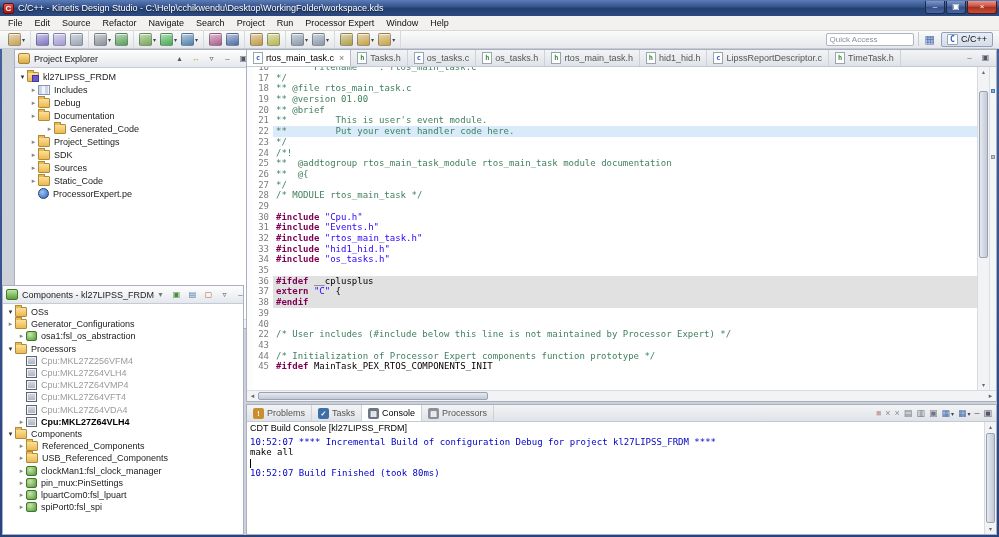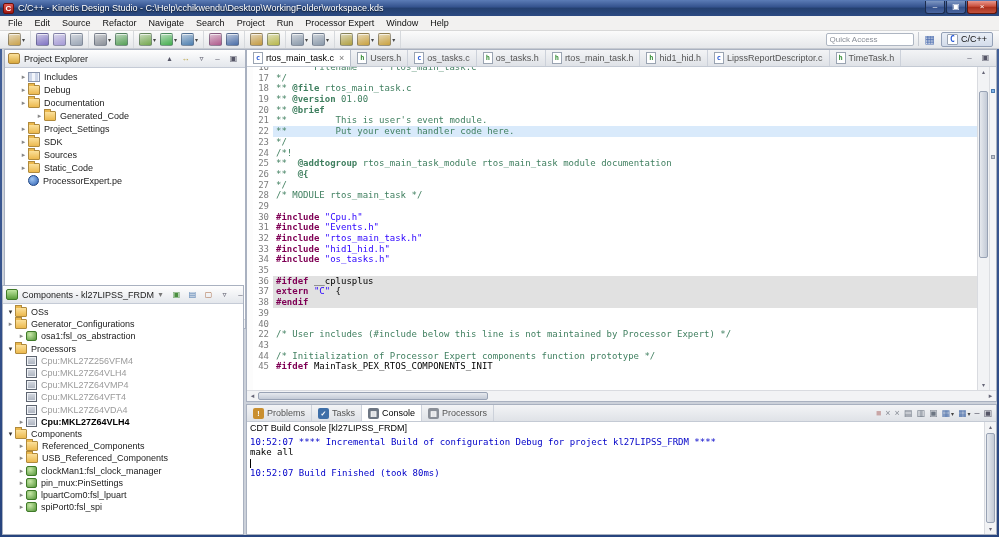--- a/index.html
+++ b/index.html
@@ -38,21 +38,21 @@
   .tsep2{width:1px;height:14px;background:#c6cad1}
   .persp-open-ico{font-size:11px;color:#4a6cb0;line-height:13px}
   .persp-btn{display:inline-flex;align-items:center;gap:3px;height:15px;padding:0 5px;border:1px solid #93a0b6;
     border-radius:2px;background:linear-gradient(#e9eef6,#d3dcea);font-size:9px;color:#111}
   .persp-ico{width:11px;height:11px;background:#fff;border:1px solid #9aa4b2;border-radius:1px;
     color:#2a5bd7;font:bold 8px/10px "DejaVu Sans Mono",monospace;text-align:center}
 
   
   .workbench{position:absolute;top:49px;left:2px;right:2px;bottom:2px;background:#ccd1da}
   .view,.editor,.consolev{position:absolute;background:#fff;border:1px solid #a9b1c0}
-  .pe-view{left:2px;top:0;width:242px;height:280px}
+  .pe-view{left:12px;top:0;width:242px;height:280px}
   .comp-view{left:0;top:236px;width:242px;bottom:0}
   .editor{left:244px;top:0;right:0;height:353px}
   .consolev{left:244px;top:355px;right:0;bottom:0}
 
   .vheader{height:18px;display:flex;align-items:center;background:linear-gradient(#fefefe,#e4e7ec);
     border-bottom:1px solid #c5cbd6;padding:0 3px;overflow:hidden}
   .vicon{width:12px;height:11px;margin-right:4px;border-radius:2px;flex:none}
   .vicon-pe{background:linear-gradient(#fbe09a,#d9a93e);border:1px solid #a8823a}
   .vicon-comp{background:linear-gradient(#bfe6a0,#5a9e3a);border:1px solid #3f7a28}
   .vtitle{white-space:nowrap;color:#1c1c1c}
@@ -109,21 +109,21 @@
   .ebody{position:absolute;top:17px;left:0;right:0;bottom:11px;background:#fff;overflow:hidden}
   .annot{position:absolute;left:0;top:0;bottom:0;width:6px;background:#fcfcfc}
   .code{position:absolute;left:6px;top:-5px;right:19px;bottom:0;overflow:hidden;
     font:9px/10.7px "DejaVu Sans Mono","Liberation Mono",monospace}
   .cl{display:flex;height:10.7px}
   .cl-num{flex:0 0 20px;text-align:right;padding-right:4px;color:#7d7d7d;background:#fff}
   .cl-txt{flex:1;padding-left:3px;white-space:pre;overflow:hidden}
   .cl.current .cl-txt{background:#d9eafb}
   .cl.inactive .cl-txt{background:#e1e1e1}
   .tk-cm{color:#3F7F5F}
-  .tk-cmtag{color:#3F7F5F;font-weight:bold}
+  .tk-cmtag{color:#3F7F5F;font-weight:normal}
   .tk-kw{color:#7F0055;font-weight:bold}
   .tk-dir{color:#7F0055;font-weight:bold}
   .tk-str{color:#2A00FF}
   .tk-pl{color:#000}
   .overview{position:absolute;right:0;top:0;bottom:0;width:7px;background:#f4f5f7;border-left:1px solid #dcdee2}
   .overview i{position:absolute;left:1px;width:4px;height:4px;display:block}
   .overview .m1{top:22px;background:#7fb2e8;border:1px solid #4a7ab0}
   .overview .m2{top:88px;background:#c0c6d0;border:1px solid #8a93a2}
   .ed-vscroll{right:7px}
   .ed-vscroll .vthumb{top:14px;height:55%}
@@ -281,20 +281,25 @@
         <span class="vtitle">Project Explorer</span>
         <span class="hicons" id="pe-hicons">
             <span class="hico" style="color:#556">▴</span>
             <span class="hico" style="color:#b9a23f">↔</span>
             <span class="hico" style="color:#556">▿</span>
             <span class="hico" style="color:#556">–</span>
             <span class="hico" style="color:#556">▣</span>
           </span>
       </div>
       <div class="tree" id="pe-tree">
+          <div class="trow" style="padding-left:3px">
+            <span class="tarrow exp">▾</span>
+            <span class="ticon ti-project"></span>
+            <span class="tlabel">kl27LIPSS_FRDM</span>
+          </div>
           <div class="trow" style="padding-left:14px">
             <span class="tarrow">▸</span>
             <span class="ticon ti-includes"></span>
             <span class="tlabel">Includes</span>
           </div>
           <div class="trow" style="padding-left:14px">
             <span class="tarrow">▸</span>
             <span class="ticon ti-folder"></span>
             <span class="tlabel">Debug</span>
           </div>
@@ -448,21 +453,21 @@
     <div class="editor">
       <div class="etabbar">
         <div class="etabs" id="editor-tabs">
             <div class="etab active">
               <span class="ficon f-c">c</span>
               <span class="etlabel">rtos_main_task.c</span>
               <span class="etclose">×</span>
             </div>
             <div class="etab">
               <span class="ficon f-h">h</span>
-              <span class="etlabel">Users.h</span>
+              <span class="etlabel">Tasks.h</span>
             </div>
             <div class="etab">
               <span class="ficon f-c">c</span>
               <span class="etlabel">os_tasks.c</span>
             </div>
             <div class="etab">
               <span class="ficon f-h">h</span>
               <span class="etlabel">os_tasks.h</span>
             </div>
             <div class="etab">

